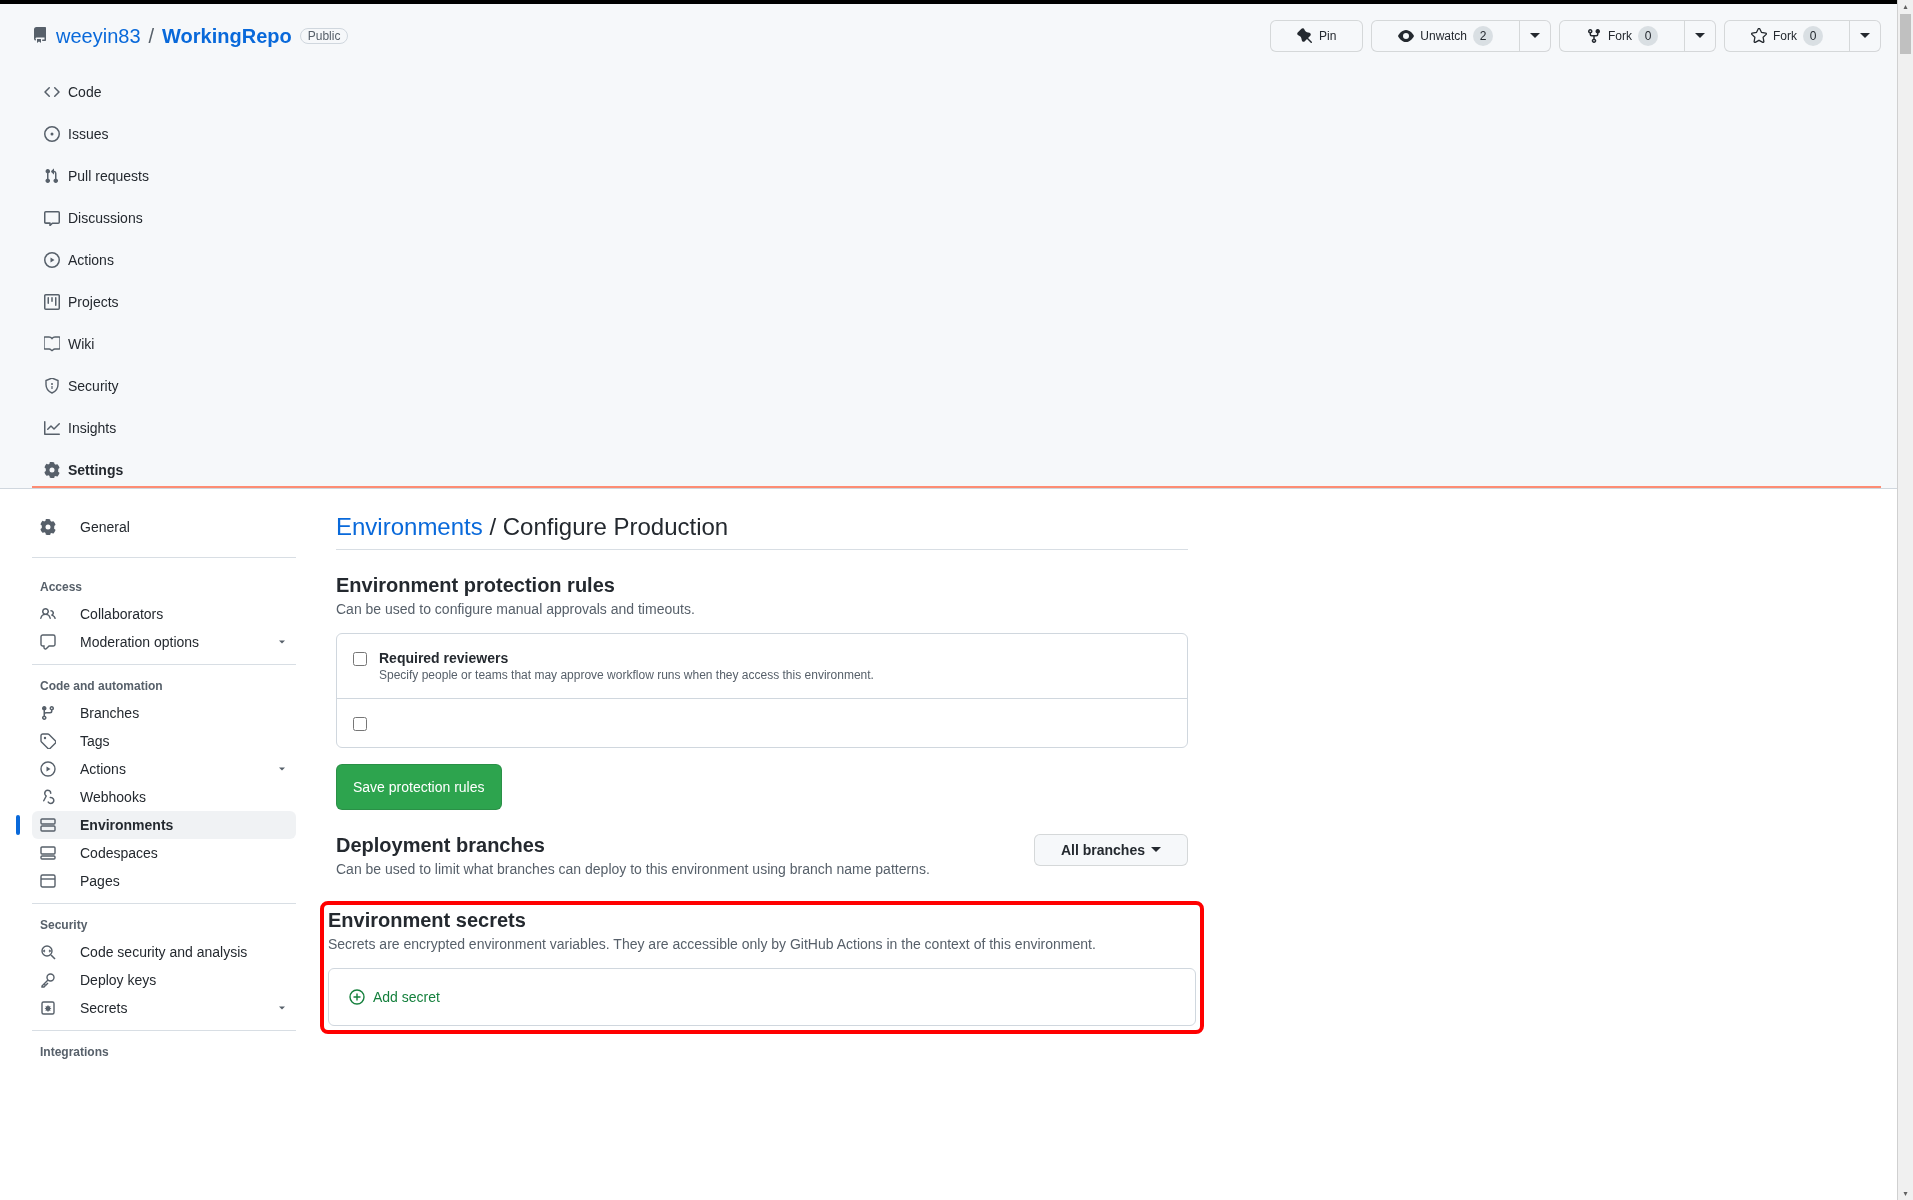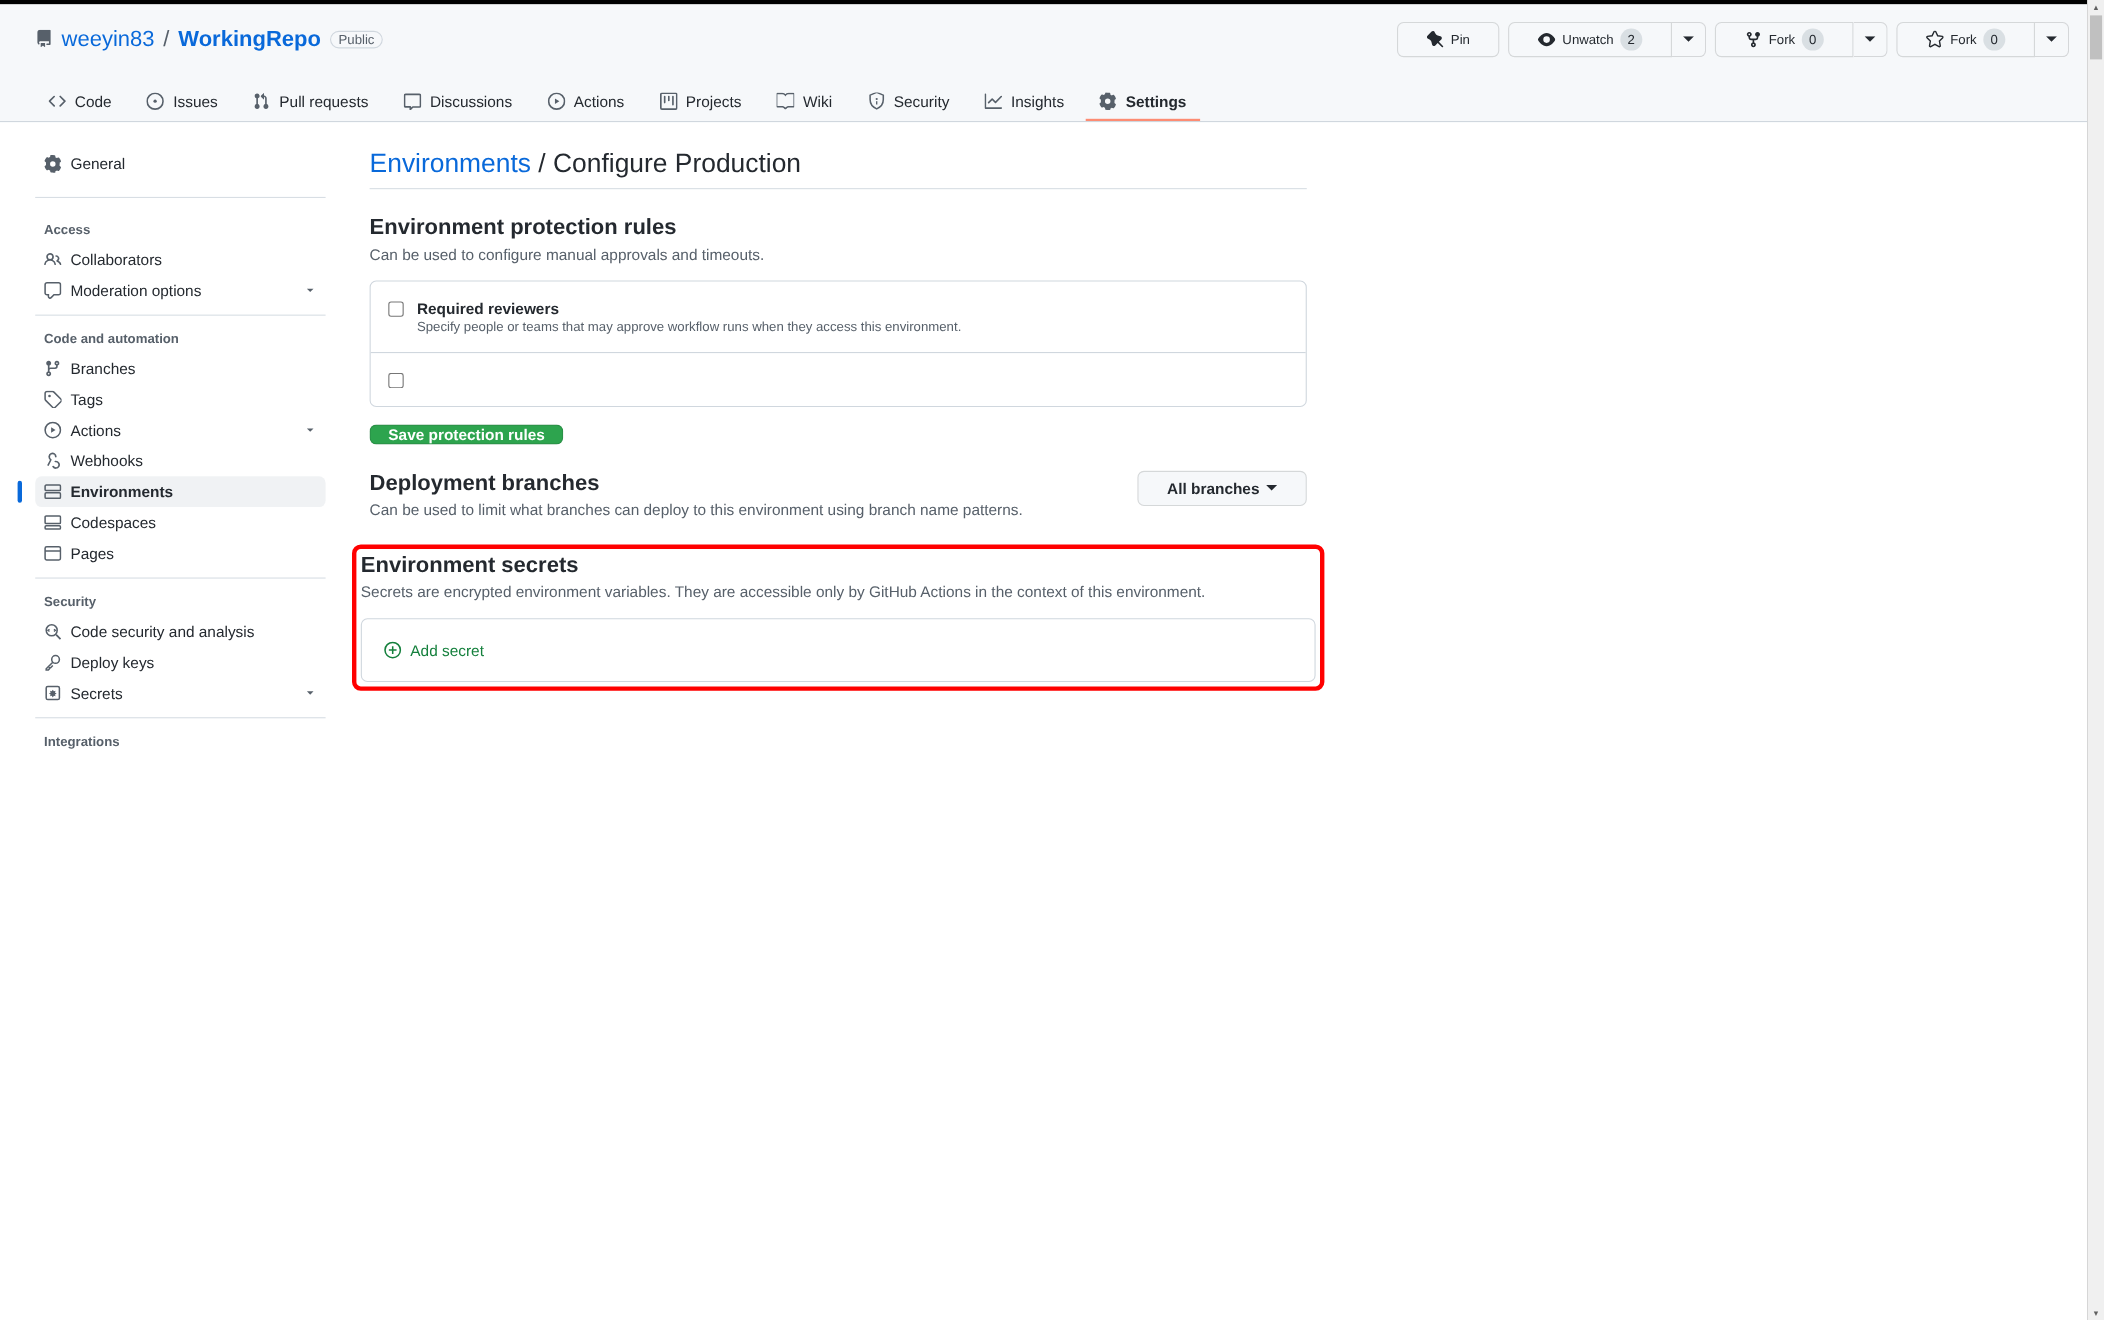--- a/index.html
+++ b/index.html
@@ -96,20 +96,21 @@
       padding: 0 6px;
       font-size: 12px;
       min-width: 20px;
       text-align: center;
       color: #24292f;
     }
     .nav-tabs {
       display: flex;
       gap: 8px;
       margin-top: 16px;
+      flex-direction: column;
     }
     .nav-tab {
       display: flex;
       align-items: center;
       gap: 8px;
       padding: 8px 12px;
       color: #24292f;
       text-decoration: none;
       border-bottom: 2px solid transparent;
       font-size: 14px;
@@ -142,21 +143,21 @@
     }
     .sidebar-heading {
       font-size: 12px;
       font-weight: 600;
       color: #57606a;
       padding: 6px 8px;
     }
     .sidebar-item {
       display: flex;
       align-items: center;
-      gap: 8px;
+      gap: 24px;
       padding: 6px 8px;
       color: #24292f;
       text-decoration: none;
       border-radius: 6px;
       position: relative;
       cursor: pointer;
     }
     .sidebar-item.active {
       background: rgba(208,215,222,0.32);
       font-weight: 600;
@@ -233,23 +234,23 @@
     .protection-row-desc {
       color: #57606a;
       font-size: 12px;
       margin-top: 2px;
     }
     .btn-primary {
       background: #2da44e;
       color: #fff;
       border: 1px solid rgba(27,31,36,0.15);
       border-radius: 6px;
-      padding: 0 16px;
+      padding: 14px 16px;
       font-size: 14px;
-      font-weight: 700;
+      font-weight: 400;
       cursor: pointer;
     }
     .deployment-row {
       display: flex;
       justify-content: space-between;
       align-items: flex-start;
     }
     .secrets-box {
       border: 1px solid #d0d7de;
       border-radius: 6px;

